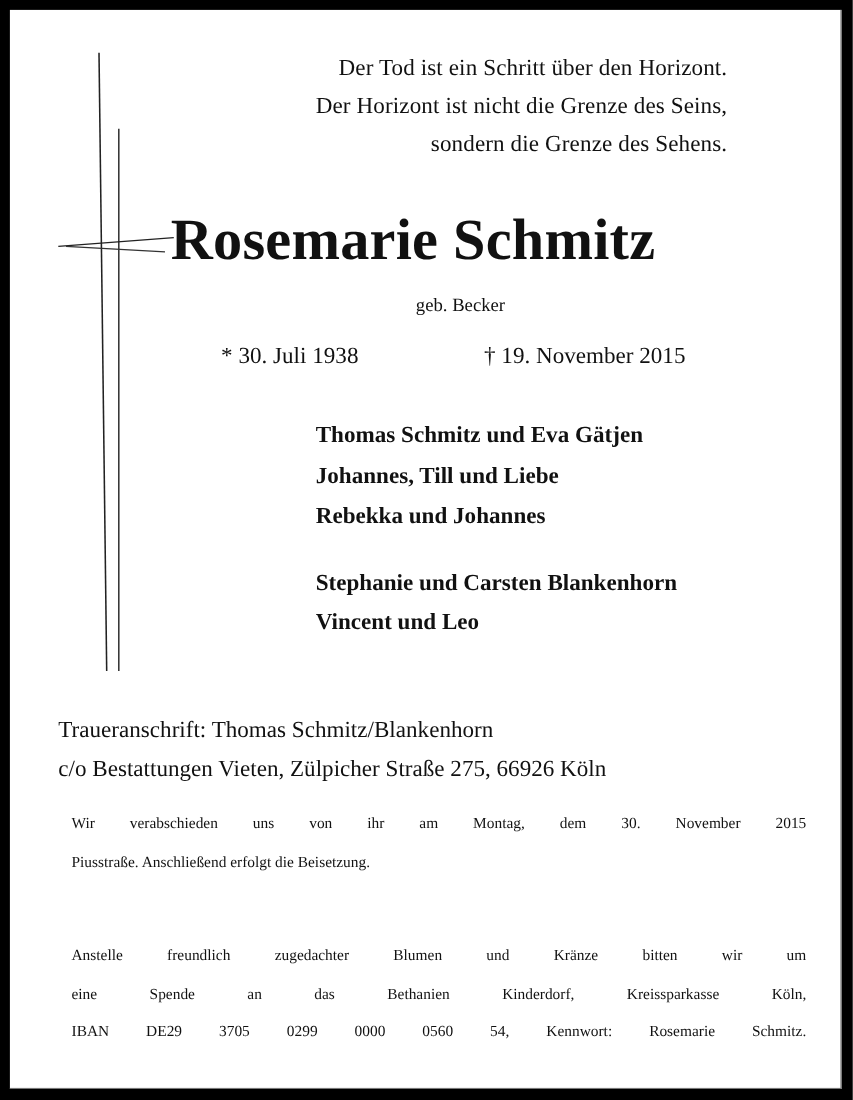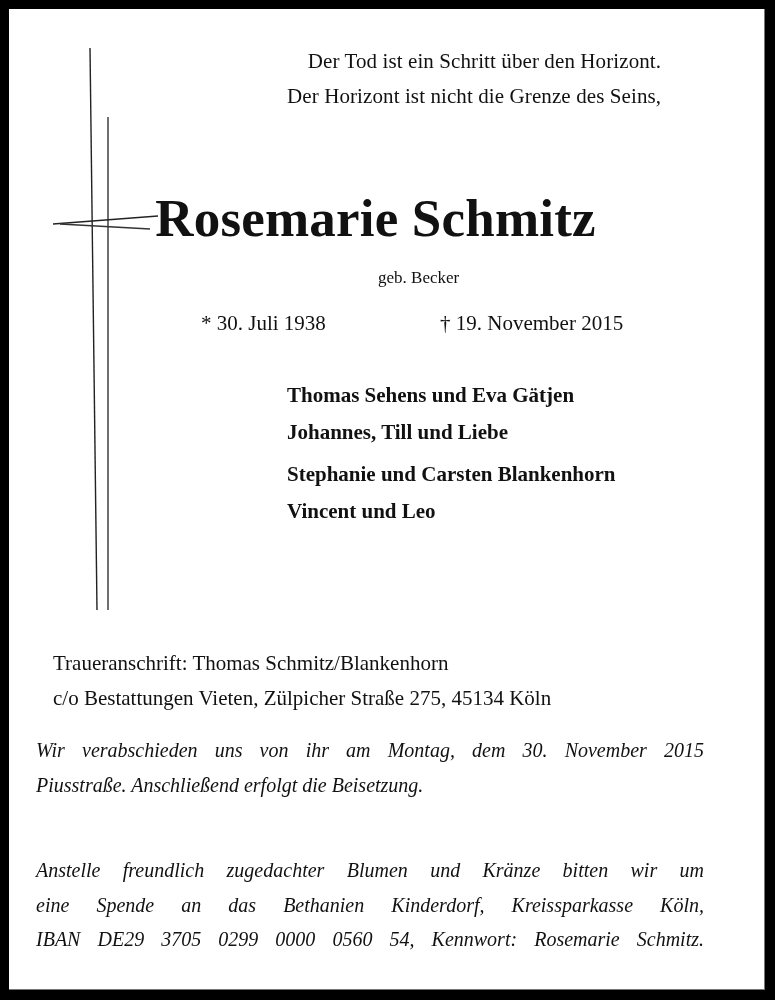--- a/index.html
+++ b/index.html
@@ -77,37 +77,36 @@
     }
 
     .mourners {
       left: 287px;
       top: 380px;
       font-size: 21px;
     }
     .mourners .intro { height: 44px; line-height: 30px; }
     .mourners .group { font-weight: bold; }
     .mourners .group div { height: 36.5px; line-height: 30px; }
-    .mourners .group + .group { margin-top: 6px; }
+    .mourners .group + .group { margin-top: 24px; }
 
     .address {
       left: 53px;
       top: 648px;
       font-size: 21px;
     }
     .address div { height: 34.5px; line-height: 30px; }
 
     .para {
-      left: 36px;
+      left: 65px;
       width: 668px;
-      font-size: 20px;
+      font-size: 14px;
       line-height: 34.5px;
       text-align: justify;
       white-space: normal;
-      font-style: italic;
     }
     .para .line {
       display: block;
       text-align: justify;
       text-align-last: justify;
       height: 34.5px;
     }
     .para .line.last {
       text-align-last: left;
     }
@@ -125,42 +124,44 @@
 <svg class="cross" viewBox="0 0 775 1000" xmlns="http://www.w3.org/2000/svg">
   <line x1="90" y1="48" x2="97" y2="610" stroke="#222" stroke-width="1.4"></line>
   <line x1="108" y1="117" x2="108" y2="610" stroke="#333" stroke-width="1.4"></line>
   <line x1="53" y1="224" x2="158" y2="216" stroke="#222" stroke-width="1.3"></line>
   <line x1="60" y1="224" x2="150" y2="229" stroke="#333" stroke-width="1.3"></line>
 </svg>
 
 <div class="abs quote">
   <div>Der Tod ist ein Schritt über den Horizont.</div>
   <div>Der Horizont ist nicht die Grenze des Seins,</div>
+  <div>sondern die Grenze des Sehens.</div>
 </div>
 
 <div class="abs name"><span>Rosemarie Schmitz</span></div>
 
 <div class="abs born-name">geb. Becker</div>
 <div class="abs birth">* 30. Juli 1938</div>
 <div class="abs death">† 19. November 2015</div>
 
 <div class="abs mourners">
   <div class="group">
-    <div>Thomas Sehens und Eva Gätjen</div>
+    <div>Thomas Schmitz und Eva Gätjen</div>
     <div>Johannes, Till und Liebe</div>
+    <div>Rebekka und Johannes</div>
   </div>
   <div class="group">
     <div>Stephanie und Carsten Blankenhorn</div>
     <div>Vincent und Leo</div>
   </div>
 </div>
 
 <div class="abs address">
   <div>Traueranschrift: Thomas Schmitz/Blankenhorn</div>
-  <div>c/o Bestattungen Vieten, Zülpicher Straße 275, 45134 Köln</div>
+  <div>c/o Bestattungen Vieten, Zülpicher Straße 275, 66926 Köln</div>
 </div>
 
 <div class="abs para service">
   <span class="line">Wir verabschieden uns von ihr am Montag, dem 30. November 2015</span>
   <span class="line last">Piusstraße. Anschließend erfolgt die Beisetzung.</span>
 </div>
 
 <div class="abs para donation">
   <span class="line">Anstelle freundlich zugedachter Blumen und Kränze bitten wir um</span>
   <span class="line">eine Spende an das Bethanien Kinderdorf, Kreissparkasse Köln,</span>

